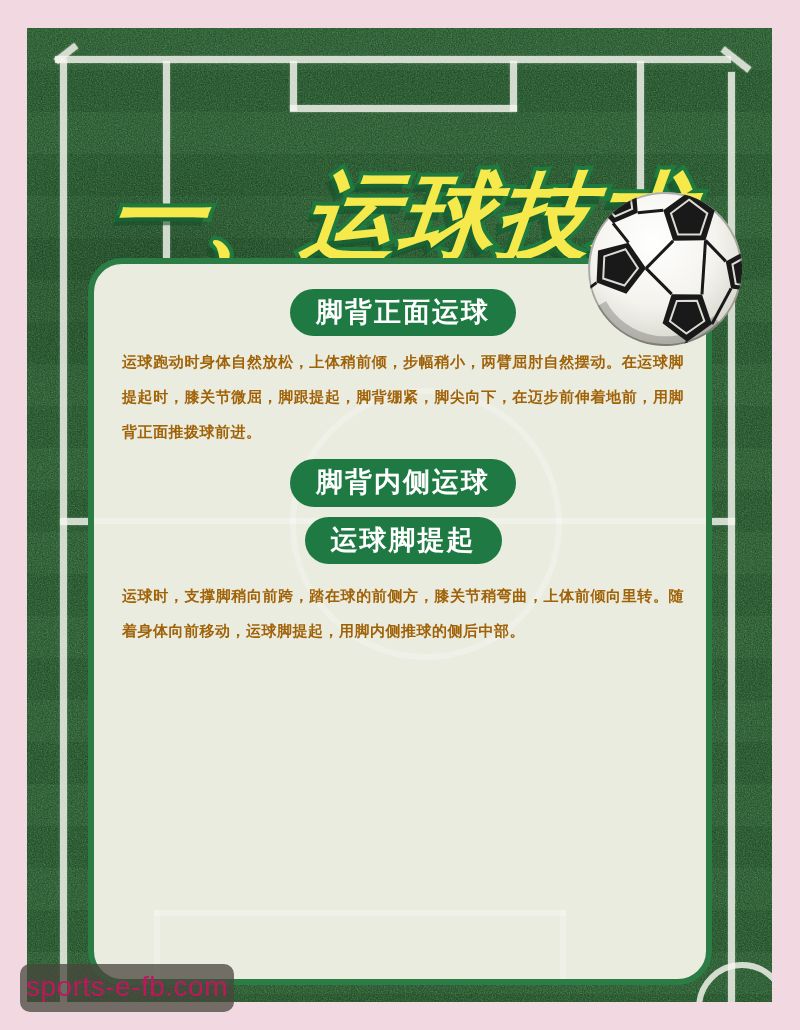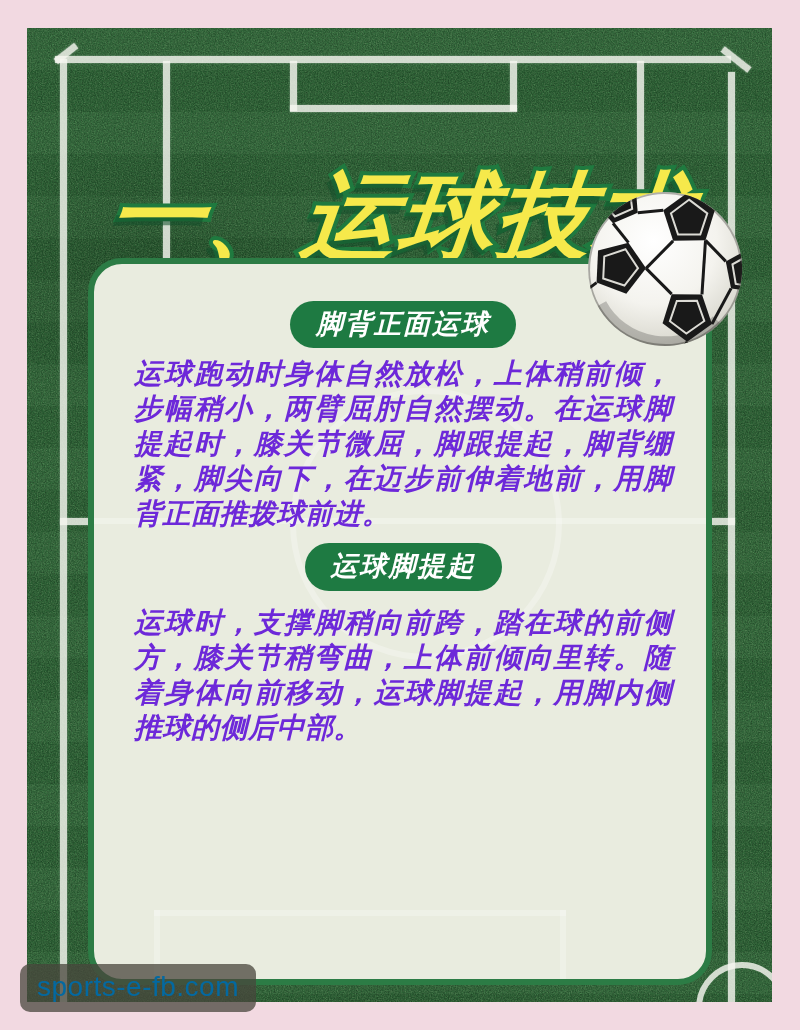--- a/index.html
+++ b/index.html
@@ -52,39 +52,39 @@
     position:absolute;left:88px;top:258px;width:624px;height:727px;z-index:3;
     box-sizing:border-box;background:#e9ecdf;border:6px solid #2c7c45;border-radius:34px;
     padding:25px 22px 0 28px;overflow:hidden;
   }
   .ghost{position:absolute;pointer-events:none;}
   .ghost-midline{left:0;top:254px;width:612px;height:6px;background:rgba(255,255,255,.30);}
   .ghost-circle{left:196px;top:124px;width:260px;height:260px;border:6px solid rgba(255,255,255,.28);border-radius:50%;}
   .ghost-box-h{left:60px;top:646px;width:412px;height:6px;background:rgba(255,255,255,.25);}
   .ghost-box-v1{left:60px;top:646px;width:6px;height:75px;background:rgba(255,255,255,.25);}
   .ghost-box-v2{left:466px;top:646px;width:6px;height:75px;background:rgba(255,255,255,.25);}
-  .tech-section{position:relative;margin:12px;font-style:italic;}
+  .tech-section{position:relative;margin:0;}
   .tech-section + .tech-section{margin-top:10px;}
   .tech-section.last{margin-top:14px;}
   .pill{
     width:fit-content;margin:0 auto;background:#1e7a42;color:#ffffff;
     font-size:27px;font-weight:bold;letter-spacing:2px;
     padding:9px 26px 10px;border-radius:26px;line-height:1.05;
   }
   .body-text{
-    margin:8px 0 0;color:#6d28d9;font-size:28px;line-height:35px;
+    margin:8px 0 0;color:#a16207;font-size:15px;line-height:35px;
     letter-spacing:.5px;text-align:justify;font-weight:bold;
   }
   
   .ball{position:absolute;left:585px;top:190px;width:160px;height:160px;z-index:5;transform:rotate(8deg);}
   
   .watermark{
     position:absolute;left:20px;top:964px;z-index:6;
-    background:rgba(72,70,60,.75);border-radius:10px;padding:7px 17px 9px;
-    color:#0369a1;font-size:28px;letter-spacing:.5px;
+    background:rgba(72,70,60,.75);border-radius:10px;padding:7px 6px 9px;
+    color:#be185d;font-size:28px;letter-spacing:.5px;
   }
 </style>
 </head>
 <body>
 
 <div class="poster">
 
   <div class="field">
     <svg class="grass-noise" xmlns="http://www.w3.org/2000/svg">
       <filter id="gn1">
@@ -123,20 +123,23 @@
     <div class="ghost ghost-box-v2"></div>
 
     <section class="tech-section">
       <div class="pill">
         <span>脚背正面运球</span>
       </div>
       <p class="body-text">运球跑动时身体自然放松，上体稍前倾，步幅稍小，两臂屈肘自然摆动。在运球脚提起时，膝关节微屈，脚跟提起，脚背绷紧，脚尖向下，在迈步前伸着地前，用脚背正面推拨球前进。</p>
     </section>
 
     <section class="tech-section">
+      <div class="pill">
+        <span>脚背内侧运球</span>
+      </div>
     </section>
 
     <section class="tech-section">
       <div class="pill">
         <span>运球脚提起</span>
       </div>
     </section>
 
     <section class="tech-section last">
       <p class="body-text">运球时，支撑脚稍向前跨，踏在球的前侧方，膝关节稍弯曲，上体前倾向里转。随着身体向前移动，运球脚提起，用脚内侧推球的侧后中部。</p>

